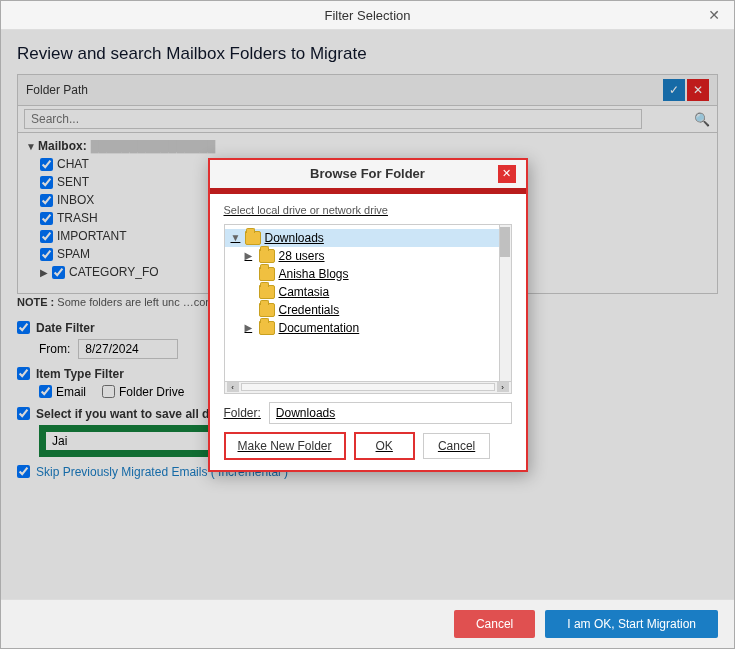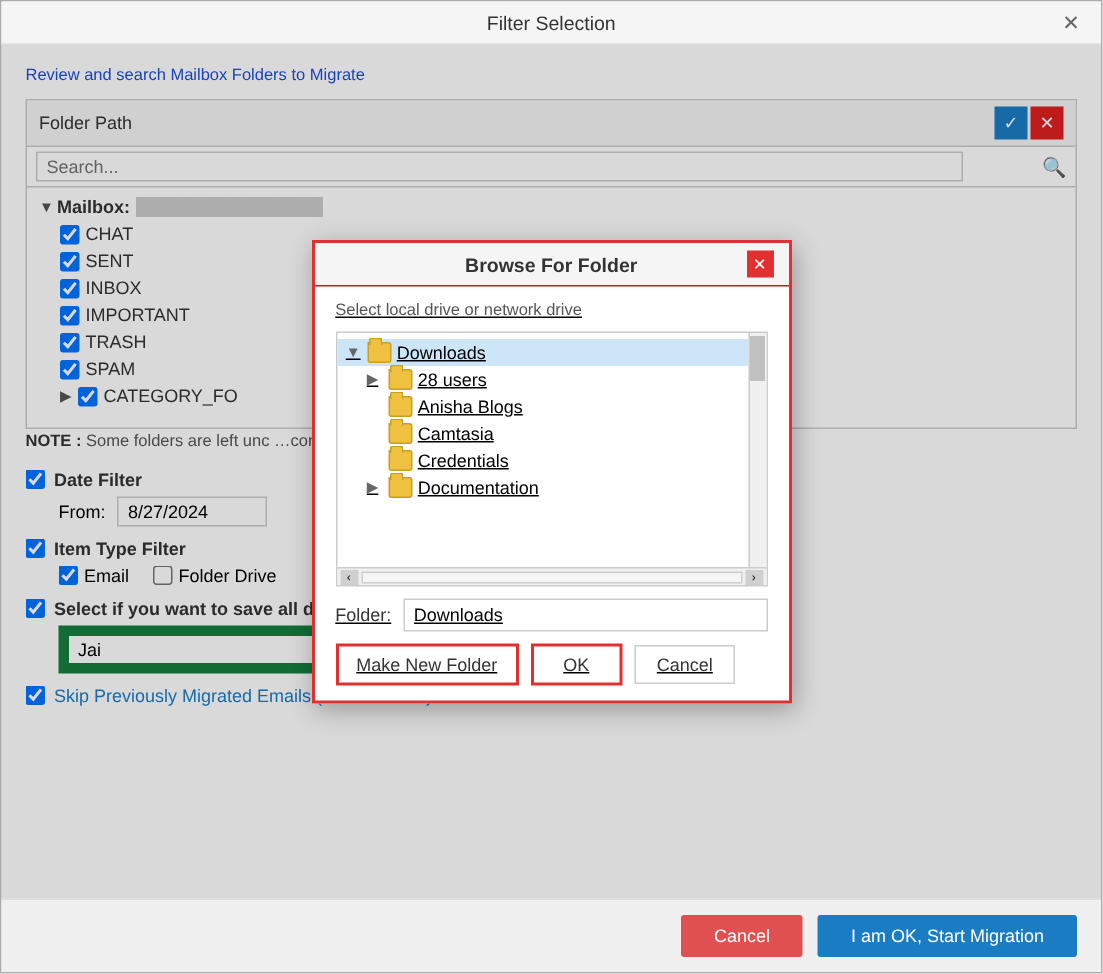--- a/index.html
+++ b/index.html
@@ -49,22 +49,22 @@
     }
 
     .main-content {
       flex: 1;
       padding: 14px 16px;
       overflow: hidden;
       position: relative;
     }
 
     .page-title {
-      font-size: 11px;
-      color: #1d4ed8;
+      font-size: 17px;
+      color: #0f172a;
       font-weight: 500;
       margin-bottom: 10px;
     }
 
     .folder-panel {
       border: 1px solid #ccc;
       height: 220px;
       display: flex;
       flex-direction: column;
     }
@@ -297,21 +297,21 @@
     .modal {
       background: #fff;
       border: 2px solid #e03030;
       width: 320px;
       box-shadow: 2px 4px 16px rgba(0,0,0,0.3);
       position: relative;
     }
 
     .modal-title-bar {
       background: #f5f5f5;
-      border-bottom: 1px solid #b91c1c;
+      border-bottom: 6px solid #b91c1c;
       padding: 5px 10px;
       display: flex;
       align-items: center;
       justify-content: space-between;
     }
 
     .modal-title {
       font-size: 13px;
       font-weight: 600;
       color: #333;
@@ -508,25 +508,25 @@
         <div class="tree-item indent1">
           <input type="checkbox" checked="" style="">
           <span>SENT</span>
         </div>
         <div class="tree-item indent1">
           <input type="checkbox" checked="" style="">
           <span>INBOX</span>
         </div>
         <div class="tree-item indent1">
           <input type="checkbox" checked="" style="">
+          <span>TRASH</span>
+        </div>
+        <div class="tree-item indent1">
+          <input type="checkbox" checked="" style="">
           <span>IMPORTANT</span>
-        </div>
-        <div class="tree-item indent1">
-          <input type="checkbox" checked="" style="">
-          <span>TRASH</span>
         </div>
         <div class="tree-item indent1">
           <input type="checkbox" checked="" style="">
           <span>SPAM</span>
         </div>
         <div class="tree-item indent1">
           <span class="tree-expander">▶</span>
           <input type="checkbox" checked="" style="">
           <span>CATEGORY_FO</span>
         </div>

